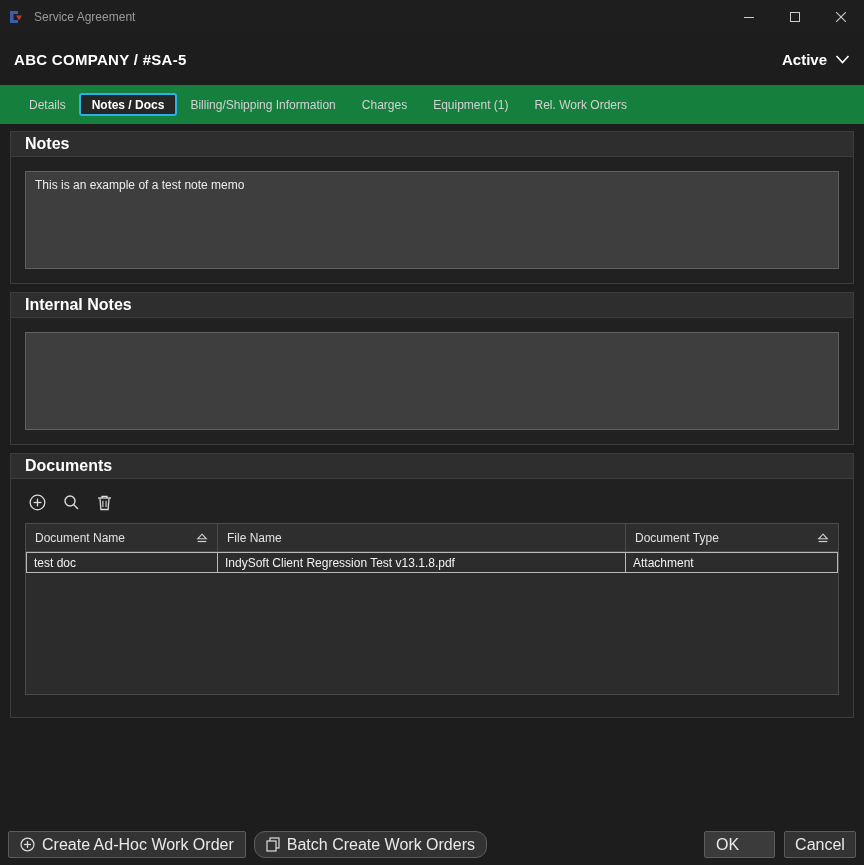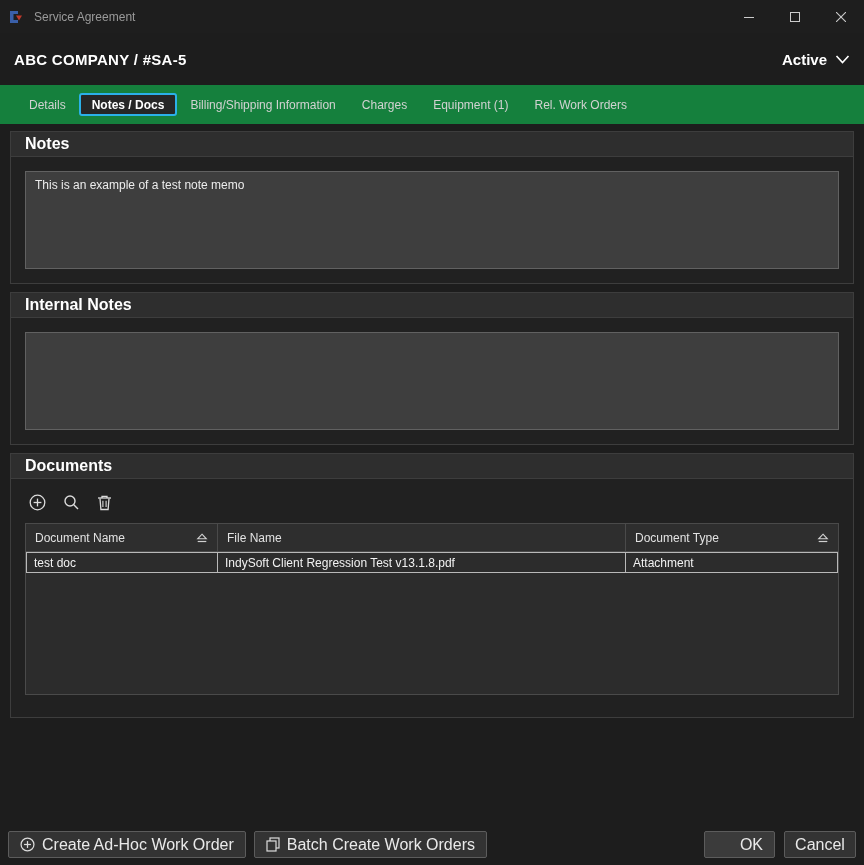--- a/index.html
+++ b/index.html
@@ -68,22 +68,22 @@
         border-right:1px solid #b9b9b9; }
   .trow .col-name { width:191px; }
   .trow .col-type { width:211px; border-right:none; }
 
   
   .footer { position:absolute; left:0; right:0; bottom:7px; display:flex; align-items:center;
             padding:0 8px; }
   .btn { height:27px; background:#333333; border:1px solid #5c5c5c; border-radius:2px;
          color:#e9e9e9; font-size:16px; font-family:inherit; display:flex; align-items:center;
          gap:7px; padding:0 11px; cursor:pointer; }
-  .btn-batch { margin-left:8px; }
-  .btn-ok { margin-left:auto; width:71px; justify-content:flex-end; background:#3b3b3b; }
+  .btn-batch { margin-left:8px;border-radius:11px; }
+  .btn-ok { margin-left:auto; width:71px; justify-content:flex-start; background:#3b3b3b; }
   .btn-cancel { margin-left:9px; width:72px; justify-content:center; }
 </style>
 </head>
 <body>
 
 <div class="titlebar">
   <span class="app-icon">
     <svg width="17" height="16" viewBox="0 0 17 16">
       <path d="M2 2 L10 2 L10 5 L5.5 5 L5.5 11 L10 11 L10 14 L2 14 Z" fill="#3a5fa8"></path>
       <path d="M8 6.5 L14 6.5 L11 11.5 Z" fill="#c0392b"></path>

